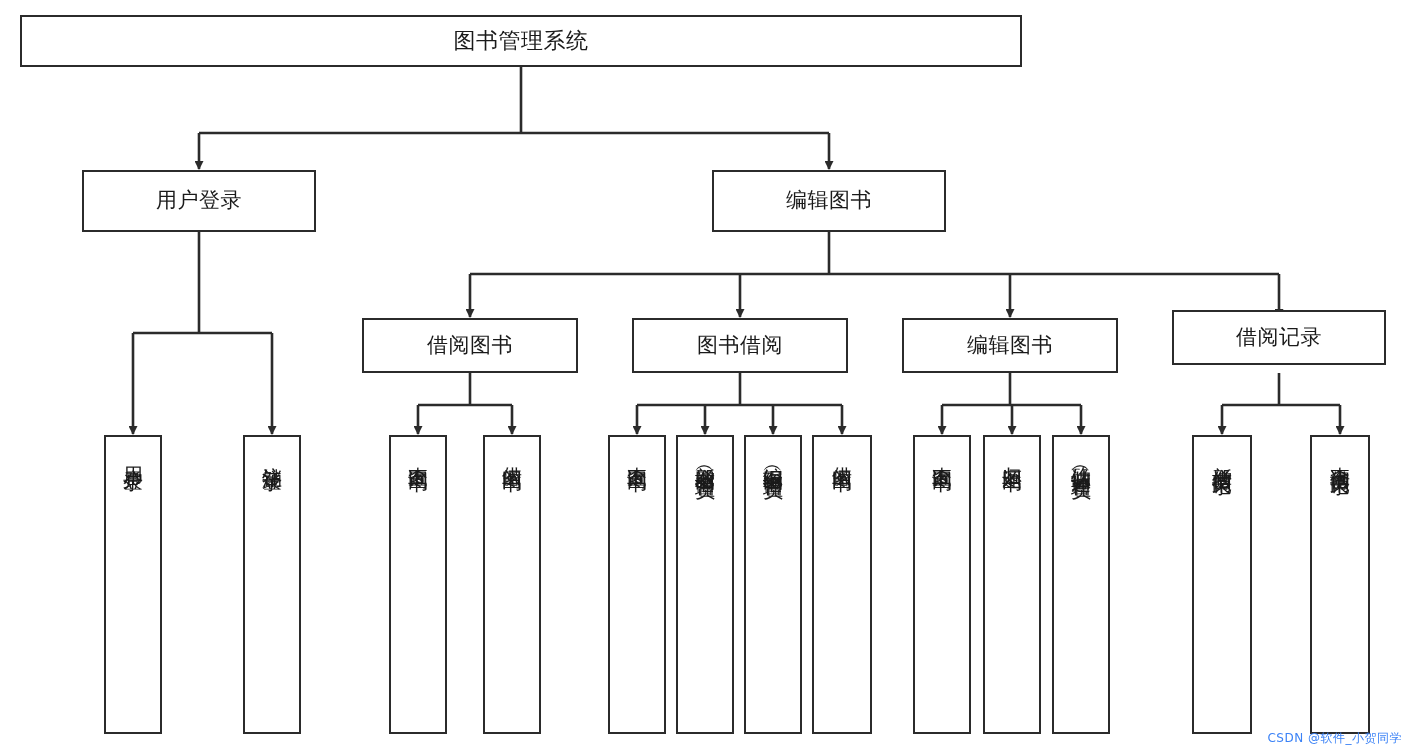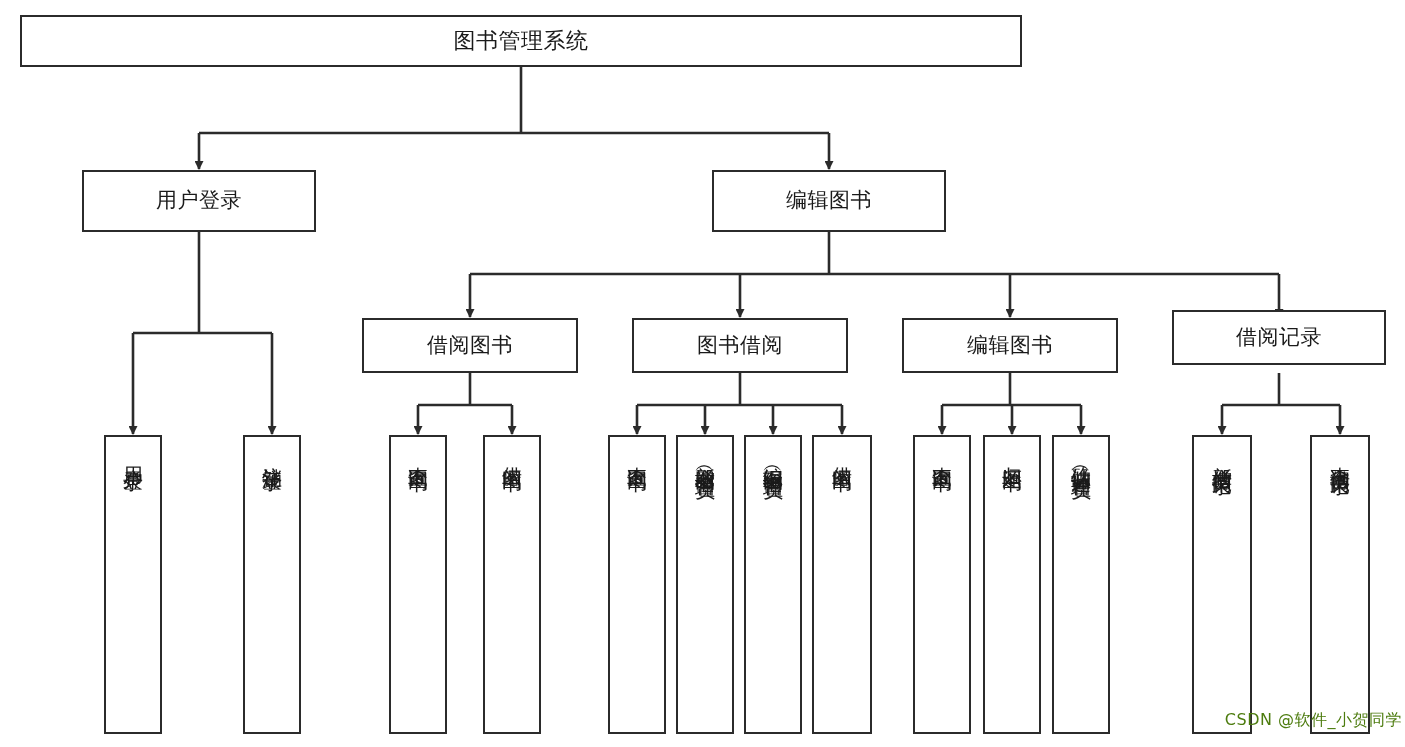--- a/index.html
+++ b/index.html
@@ -60,23 +60,23 @@
     writing-mode: vertical-rl;
     text-orientation: upright;
     font-size: 20px;
     line-height: 1.05;
     letter-spacing: 2px;
     white-space: nowrap;
   }
   #watermark {
     position: absolute;
     right: 8px;
-    bottom: 16px;
-    font-size: 16px;
-    color: #4d7c0f;
+    bottom: 0;
+    font-size: 12px;
+    color: #3b82f6;
     letter-spacing: 0.5px;
     white-space: nowrap;
   }
 </style>
 </head>
 <body>
 
 <div id="diagram-root">
 
   <svg id="edge-layer" viewBox="0 0 1405 747" xmlns="http://www.w3.org/2000/svg">

